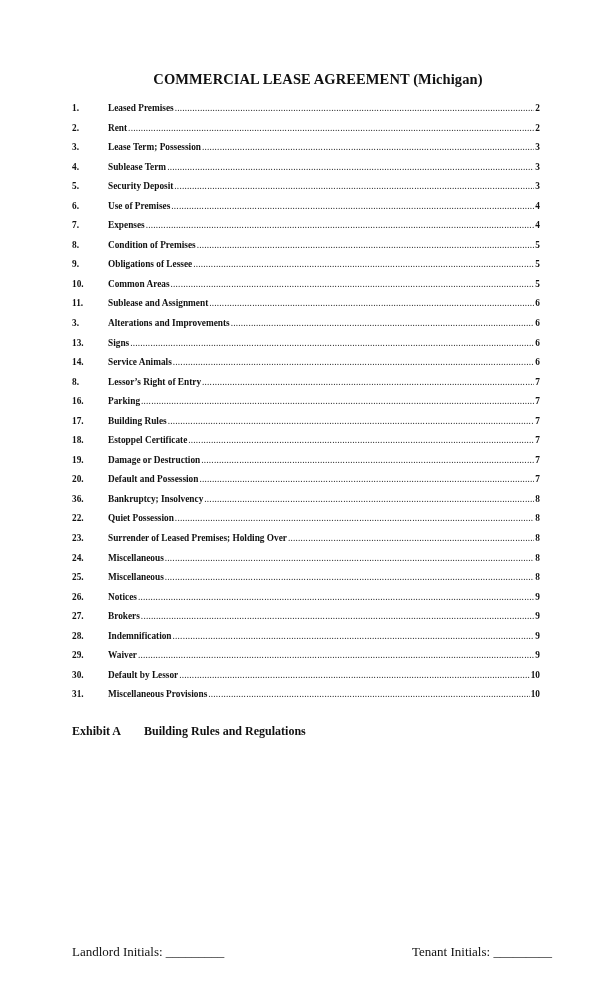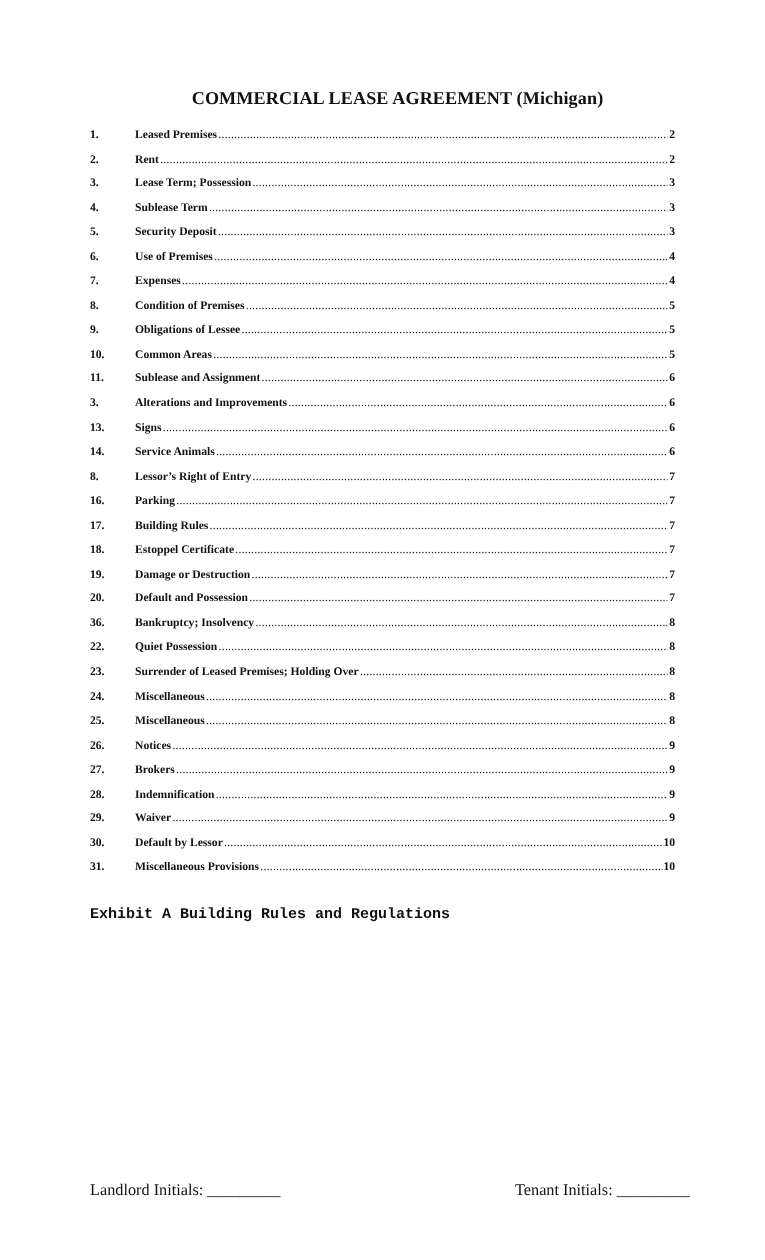--- a/index.html
+++ b/index.html
@@ -7,21 +7,21 @@
       font-family: "Liberation Serif", serif; color: #111; }
     .title { position: absolute; top: 71px; left: 0; width: 612px; text-align: center;
       font-weight: bold; font-size: 14.5px; letter-spacing: 0.1px; padding-left: 12px; }
     .toc { position: absolute; top: 103px; left: 72px; width: 468px; }
     .row { display: flex; align-items: baseline; height: 19.55px; font-size: 9.3px; font-weight: bold; }
     .num { width: 36px; flex: none; }
     .label { flex: none; white-space: nowrap; text-align: right; }
     .dots { flex: 1 1 auto; overflow: hidden; white-space: nowrap; margin: 0 1px; }
     .dots::after { content: "........................................................................................................................................................................................................................................................................"; font-weight: normal; letter-spacing: 0.2px; }
     .page { flex: none; text-align: right; }
-    .exhibit { position: absolute; top: 724px; left: 72px; font-weight: bold; font-size: 12px; display: flex; font-family: Liberation Mono, monospace; }
+    .exhibit { position: absolute; top: 724px; left: 72px; font-weight: bold; font-size: 12px; display: flex; }
     .exhibit .ex-label { width: 72px; }
     .footer { position: absolute; top: 944px; font-size: 13px; }
     .footer.left { left: 72px; }
     .footer.right { left: 412px; }
   </style>
 </head>
 <body>
 
 <div class="title">COMMERCIAL LEASE AGREEMENT (Michigan)</div>
 

